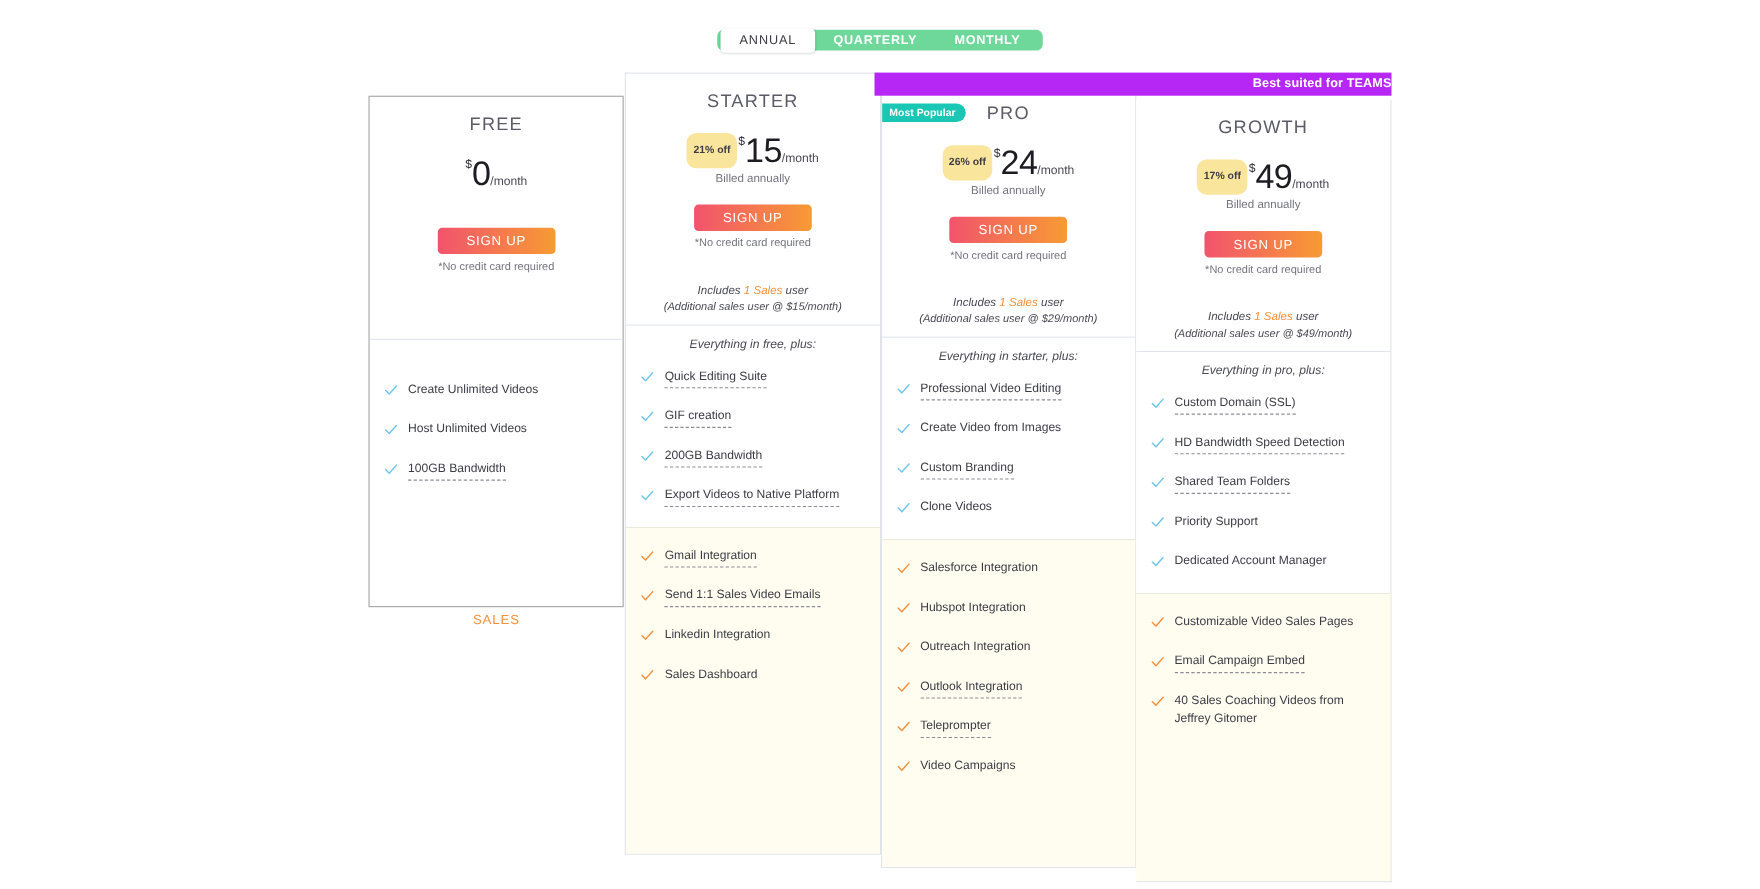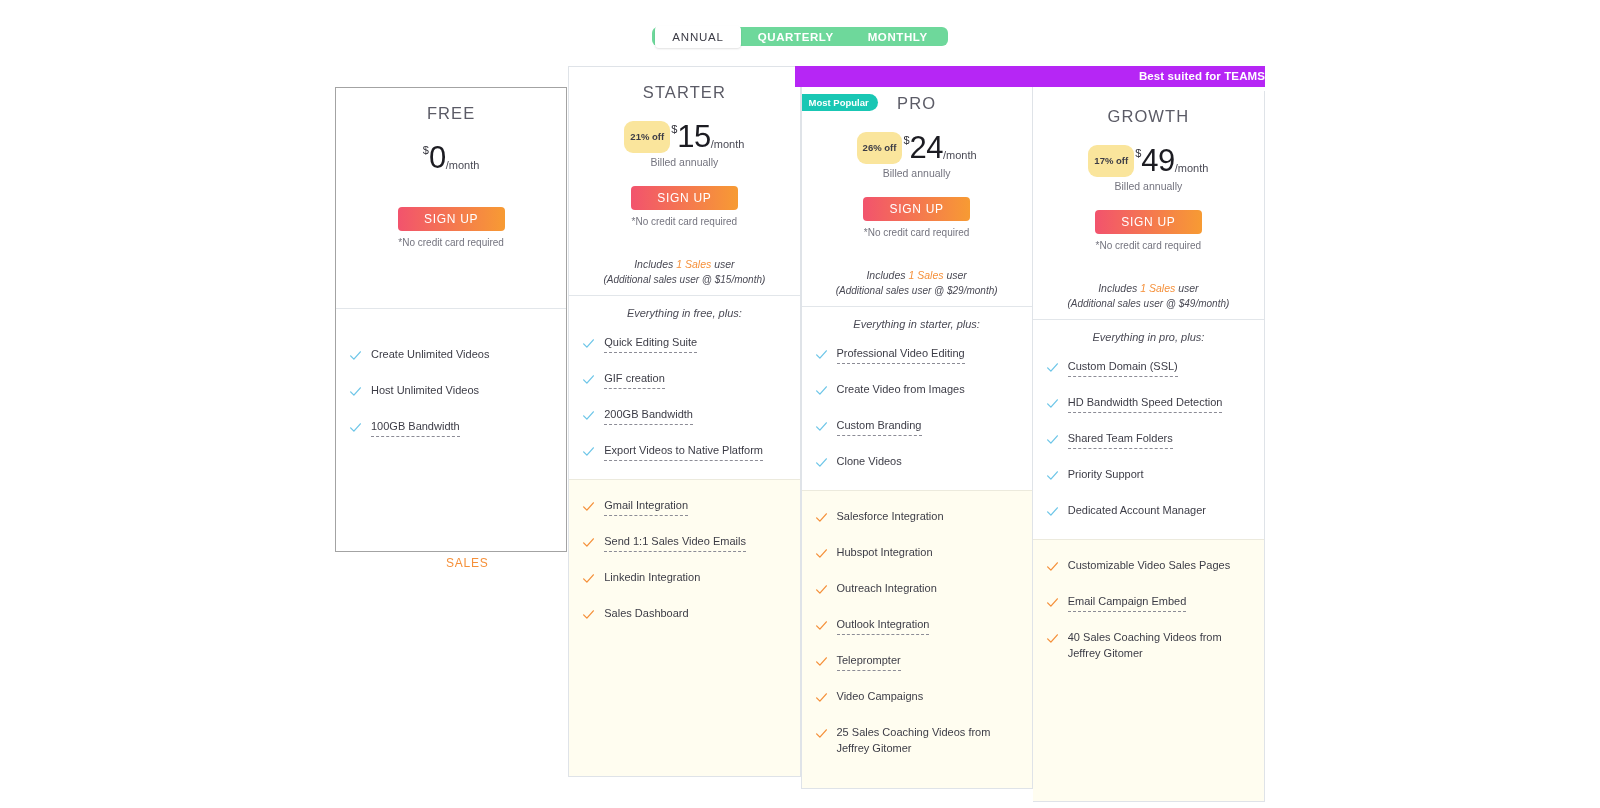--- a/index.html
+++ b/index.html
@@ -224,21 +224,21 @@
     border-top: 1px solid #eceadd;
     padding: 18px 0 14px 0;
     flex: 1 1 auto;
   }
   .sales-section .feature-list { padding-top: 0; }
 
   
   .free-spacer { height: 96px; }
   #sales-row-label {
     position: absolute;
-    left: 16px;
+    left: 0;
     top: 490px;
     width: 232.5px;
     text-align: center;
     font-size: 12px;
     color: #f5903a;
     letter-spacing: 0.8px;
   }
 </style>
 </head>
 <body>
@@ -439,26 +439,20 @@
                 <path d="M2 8.5 L6 12.5 L14 3.5" fill="none" stroke="#f5903a" stroke-width="1.6" stroke-linecap="round" stroke-linejoin="round"></path>
               </svg></span>
             <span class="label dashed">Teleprompter</span>
           </div>
           <div class="feature">
             <span class="check"><svg viewBox="0 0 16 16" width="13" height="13">
                 <path d="M2 8.5 L6 12.5 L14 3.5" fill="none" stroke="#f5903a" stroke-width="1.6" stroke-linecap="round" stroke-linejoin="round"></path>
               </svg></span>
             <span class="label">Video Campaigns</span>
           </div>
-          <div class="feature">
-            <span class="check"><svg viewBox="0 0 16 16" width="13" height="13">
-                <path d="M2 8.5 L6 12.5 L14 3.5" fill="none" stroke="#f5903a" stroke-width="1.6" stroke-linecap="round" stroke-linejoin="round"></path>
-              </svg></span>
-            <span class="label">25 Sales Coaching Videos from Jeffrey Gitomer</span>
-          </div>
         </div>
       </div>
     </div>
     <div class="plan growth" style="height: 711px;">
       <div class="plan-header">
         <div class="plan-name">GROWTH</div>
         <div class="price-row">
           <span class="discount-badge">17% off</span>
           <span class="currency">$</span>
           <span class="amount">49</span>

